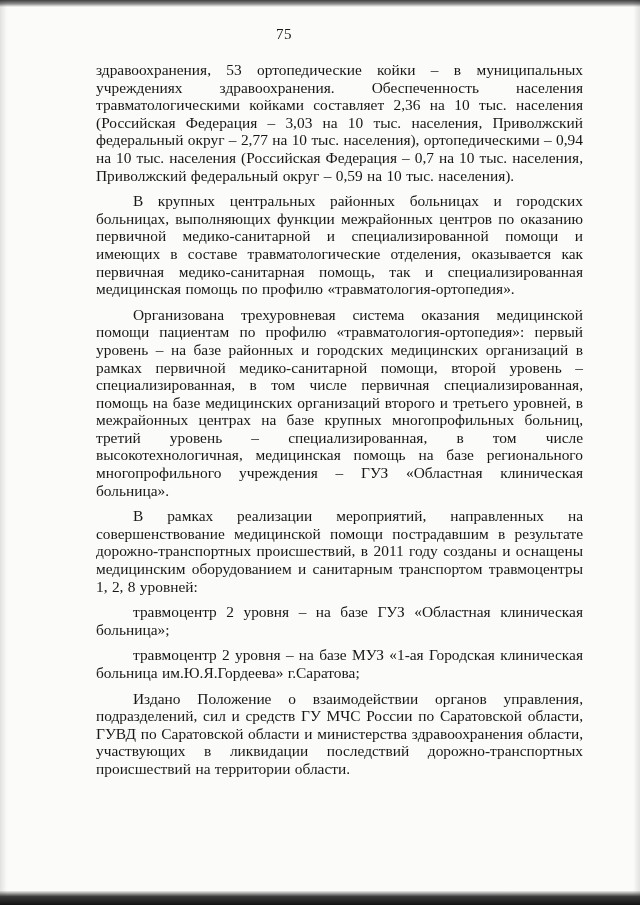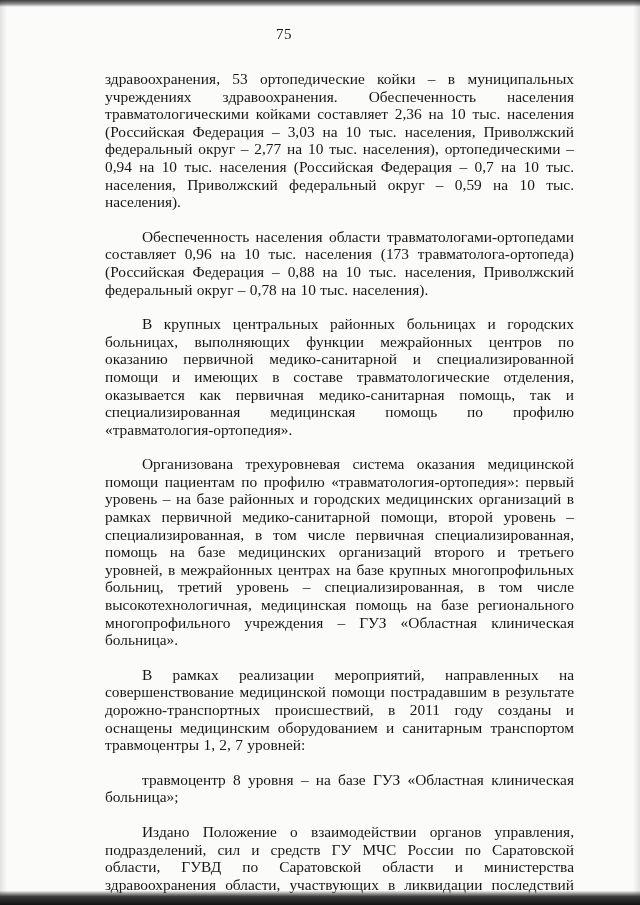--- a/index.html
+++ b/index.html
@@ -51,43 +51,43 @@
   .text-block {
     position: absolute;
     top: 53px;
     left: 88px;
     width: 503px;
     text-align: justify;
     font-size: 15.4px;
     line-height: 17.6px;
   }
   .para {
-    margin: 17px;
+    margin: 8px;
     padding: 0;
     text-indent: 37px;
     word-spacing: 0.5px;
   }
   .para.no-indent {
     text-indent: 0;
   }
 </style>
 </head>
 <body>
 
 <div class="scan-edge-top"></div>
 <div class="scan-edge-left"></div>
 <div class="scan-edge-right"></div>
 
 <div>
   <div class="page-number">75</div>
 
   <div class="text-block">
     <p class="para no-indent">здравоохранения, 53 ортопедические койки – в муниципальных учреждениях здравоохранения. Обеспеченность населения травматологическими койками составляет 2,36 на 10 тыс. населения (Российская Федерация – 3,03 на 10 тыс. населения, Приволжский федеральный округ – 2,77 на 10 тыс. населения), ортопедическими – 0,94 на 10 тыс. населения (Российская Федерация – 0,7 на 10 тыс. населения, Приволжский федеральный округ – 0,59 на 10 тыс. населения).</p>
-    <p class="para">Обеспеченность населения области травматологами-ортопедами составляет 0,96 на 10 тыс. населения (173 травматолога-ортопеда) (Российская Федерация – 0,88 на 10 тыс. населения, Приволжский федеральный округ – 0,78 на 10 тыс. населения).</p>
     <p class="para">В крупных центральных районных больницах и городских больницах, выполняющих функции межрайонных центров по оказанию первичной медико-санитарной и специализированной помощи и имеющих в составе травматологические отделения, оказывается как первичная медико-санитарная помощь, так и специализированная медицинская помощь по профилю «травматология-ортопедия».</p>
     <p class="para">Организована трехуровневая система оказания медицинской помощи пациентам по профилю «травматология-ортопедия»: первый уровень – на базе районных и городских медицинских организаций в рамках первичной медико-санитарной помощи, второй уровень – специализированная, в том числе первичная специализированная, помощь на базе медицинских организаций второго и третьего уровней, в межрайонных центрах на базе крупных многопрофильных больниц, третий уровень – специализированная, в том числе высокотехнологичная, медицинская помощь на базе регионального многопрофильного учреждения – ГУЗ «Областная клиническая больница».</p>
-    <p class="para">В рамках реализации мероприятий, направленных на совершенствование медицинской помощи пострадавшим в результате дорожно-транспортных происшествий, в 2011 году созданы и оснащены медицинским оборудованием и санитарным транспортом травмоцентры 1, 2, 7 уровней:</p>
-    <p class="para">травмоцентр 8 уровня – на базе ГУЗ «Областная клиническая больница»;</p>
+    <p class="para">В рамках реализации мероприятий, направленных на совершенствование медицинской помощи пострадавшим в результате дорожно-транспортных происшествий, в 2011 году созданы и оснащены медицинским оборудованием и санитарным транспортом травмоцентры 1, 2, 8 уровней:</p>
+    <p class="para">травмоцентр 2 уровня – на базе ГУЗ «Областная клиническая больница»;</p>
+    <p class="para">травмоцентр 2 уровня – на базе МУЗ «1-ая Городская клиническая больница им.Ю.Я.Гордеева» г.Саратова;</p>
     <p class="para">Издано Положение о взаимодействии органов управления, подразделений, сил и средств ГУ МЧС России по Саратовской области, ГУВД по Саратовской области и министерства здравоохранения области, участвующих в ликвидации последствий дорожно-транспортных происшествий на территории области.</p>
   </div>
 </div>
 
 <div class="scan-edge-bottom"></div>
 
 </body></html>

